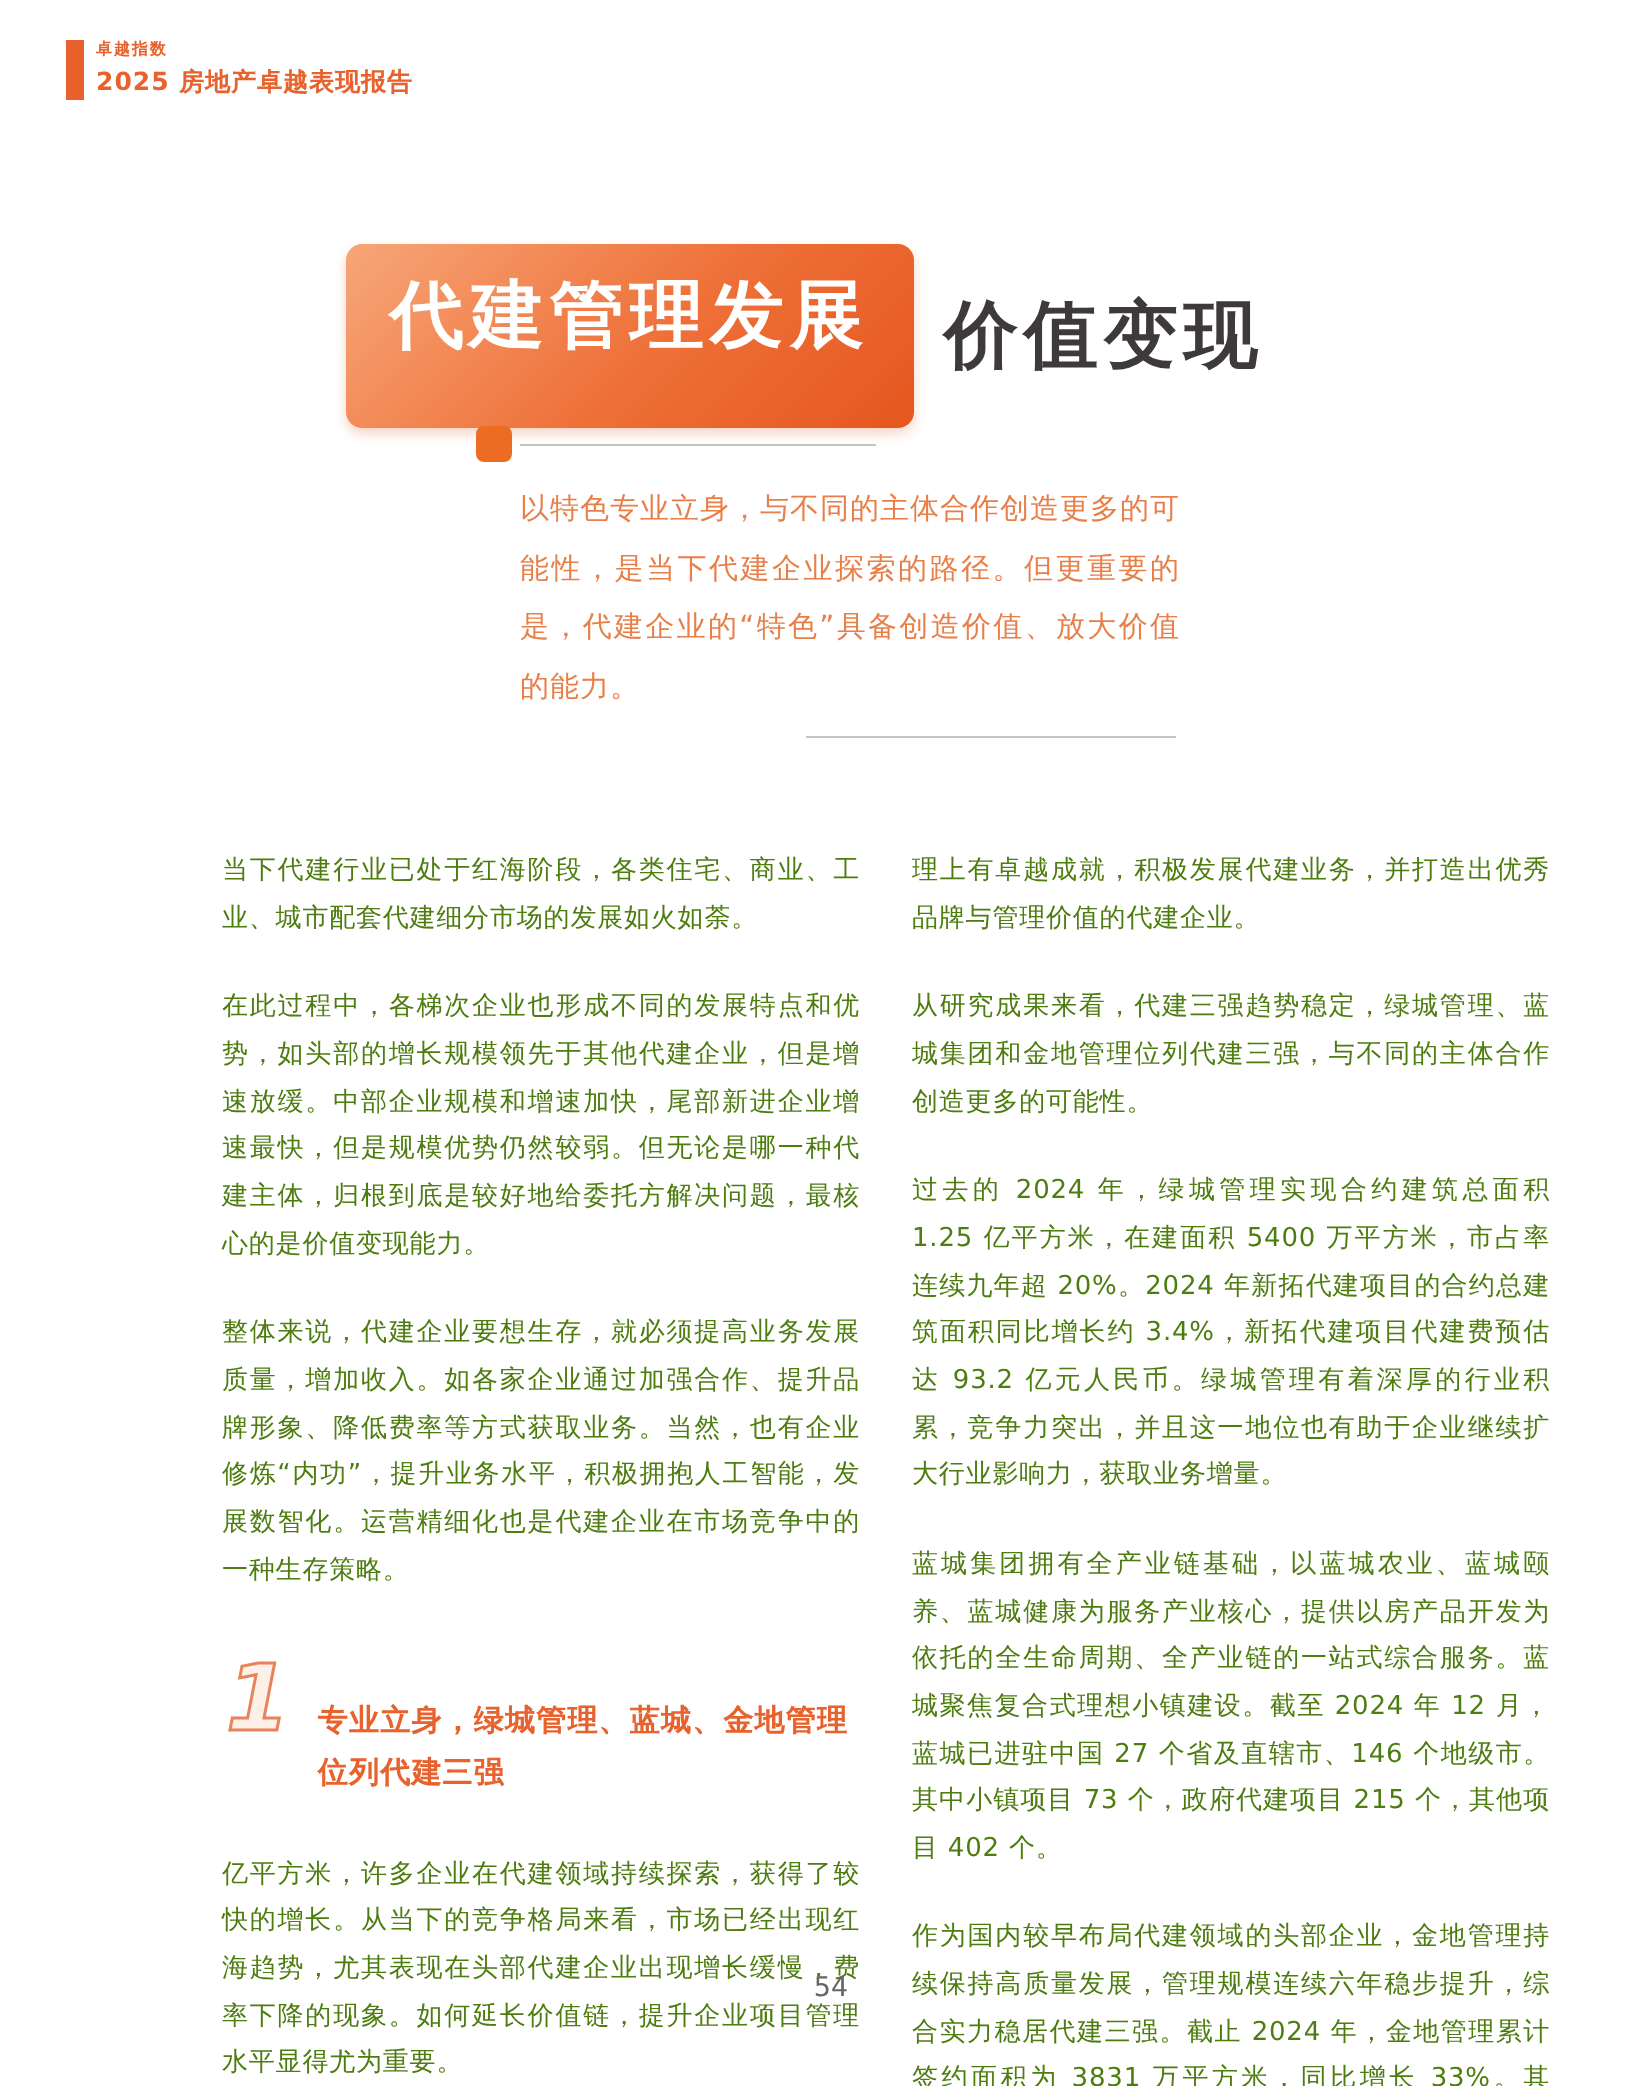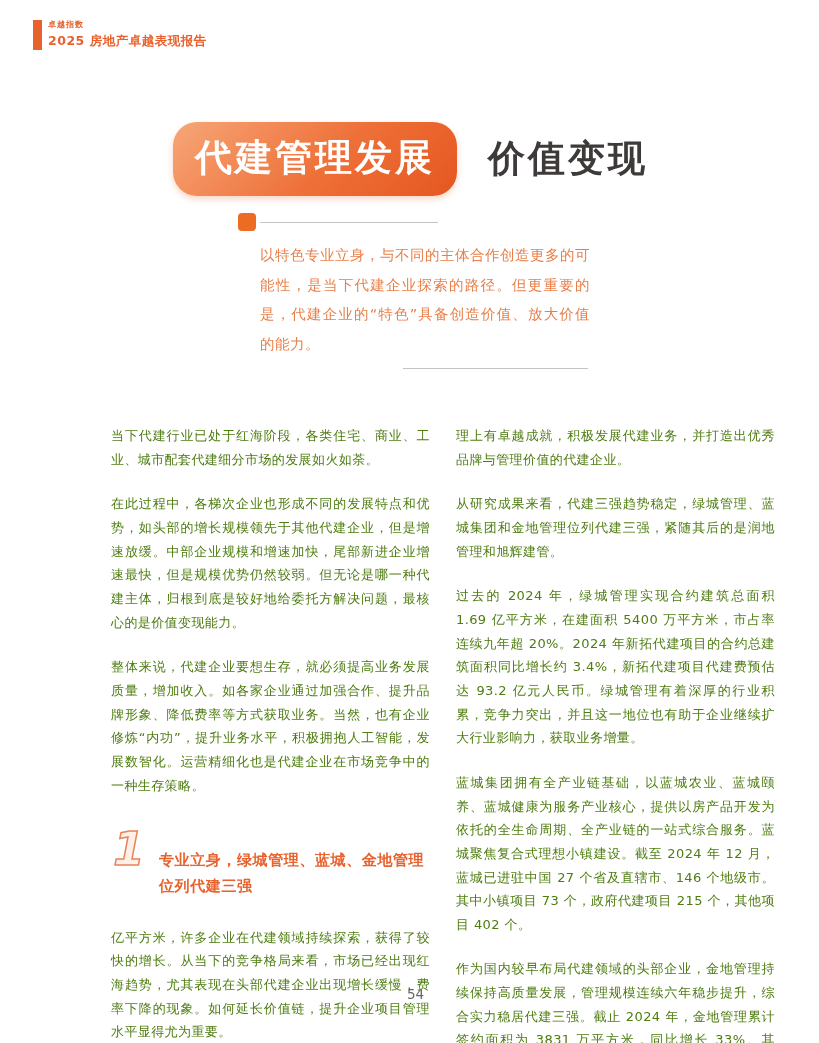--- a/index.html
+++ b/index.html
@@ -31,30 +31,30 @@
     left: 140px; top: 122px;
     display: flex;
     align-items: center;
   }
   .title-box {
     background: linear-gradient(135deg, #f7a678 0%, #ee7038 55%, #e5571f 100%);
     color: #ffffff;
     font-size: 37px;
     font-weight: bold;
     letter-spacing: 3px;
-    padding: 11px 22px 13px 22px;
-    border-radius: 24px;
+    padding: 11px 22px 31px 22px;
+    border-radius: 8px;
     box-shadow: 0 3px 6px rgba(229, 87, 31, 0.25);
   }
   .title-rest {
     color: #3e3a39;
     font-size: 37px;
     font-weight: bold;
     letter-spacing: 3px;
-    margin-left: 31px;
+    margin-left: 15px;
   }
 
   
   .quote {
     position: absolute;
     left: 205px; top: 213px;
     width: 352px;
   }
   .quote-top { display: flex; align-items: center; }
   .quote-marker {
@@ -171,22 +171,22 @@
       <p>整体来说，代建企业要想生存，就必须提高业务发展质量，增加收入。如各家企业通过加强合作、提升品牌形象、降低费率等方式获取业务。当然，也有企业修炼“内功”，提升业务水平，积极拥抱人工智能，发展数智化。运营精细化也是代建企业在市场竞争中的一种生存策略。</p>
       <div class="section-head">
         <span class="section-number">1</span>
         <span class="section-title">专业立身，绿城管理、蓝城、金地管理位列代建三强</span>
       </div>
       <p>亿平方米，许多企业在代建领域持续探索，获得了较快的增长。从当下的竞争格局来看，市场已经出现红海趋势，尤其表现在头部代建企业出现增长缓慢，费率下降的现象。如何延长价值链，提升企业项目管理水平显得尤为重要。</p>
 
     </div>
     <div class="col">
       <p>理上有卓越成就，积极发展代建业务，并打造出优秀品牌与管理价值的代建企业。</p>
-      <p>从研究成果来看，代建三强趋势稳定，绿城管理、蓝城集团和金地管理位列代建三强，紧随其后的是润地管理和旭辉建管。</p>
-      <p>过去的 2024 年，绿城管理实现合约建筑总面积 1.69 亿平方米，在建面积 5400 万平方米，市占率连续九年超 20%。2024 年新拓代建项目的合约总建筑面积同比增长约 3.4%，新拓代建项目代建费预估达 93.2 亿元人民币。绿城管理有着深厚的行业积累，竞争力突出，并且这一地位也有助于企业继续扩大行业影响力，获取业务增量。</p>
+      <p>从研究成果来看，代建三强趋势稳定，绿城管理、蓝城集团和金地管理位列代建三强，与不同的主体合作创造更多的可能性。</p>
+      <p>过去的 2024 年，绿城管理实现合约建筑总面积 1.25 亿平方米，在建面积 5400 万平方米，市占率连续九年超 20%。2024 年新拓代建项目的合约总建筑面积同比增长约 3.4%，新拓代建项目代建费预估达 93.2 亿元人民币。绿城管理有着深厚的行业积累，竞争力突出，并且这一地位也有助于企业继续扩大行业影响力，获取业务增量。</p>
       <p>蓝城集团拥有全产业链基础，以蓝城农业、蓝城颐养、蓝城健康为服务产业核心，提供以房产品开发为依托的全生命周期、全产业链的一站式综合服务。蓝城聚焦复合式理想小镇建设。截至 2024 年 12 月，蓝城已进驻中国 27 个省及直辖市、146 个地级市。其中小镇项目 73 个，政府代建项目 215 个，其他项目 402 个。</p>
       <p>作为国内较早布局代建领域的头部企业，金地管理持续保持高质量发展，管理规模连续六年稳步提升，综合实力稳居代建三强。截止 2024 年，金地管理累计签约面积为 3831 万平方米，同比增长 33%。其中，住宅项目累计签约货值为 3204 亿元，同比增长 34%。金地管理为不同领域的委托方提供商业代建、政府代建、资本代建三大基础业务，及提供驻场式项目管理及非驻场式顾问咨询两类服务。</p>
     </div>
   </div>
 
   <div class="page-number">54</div>
 
 </div>
 
 </body></html>

